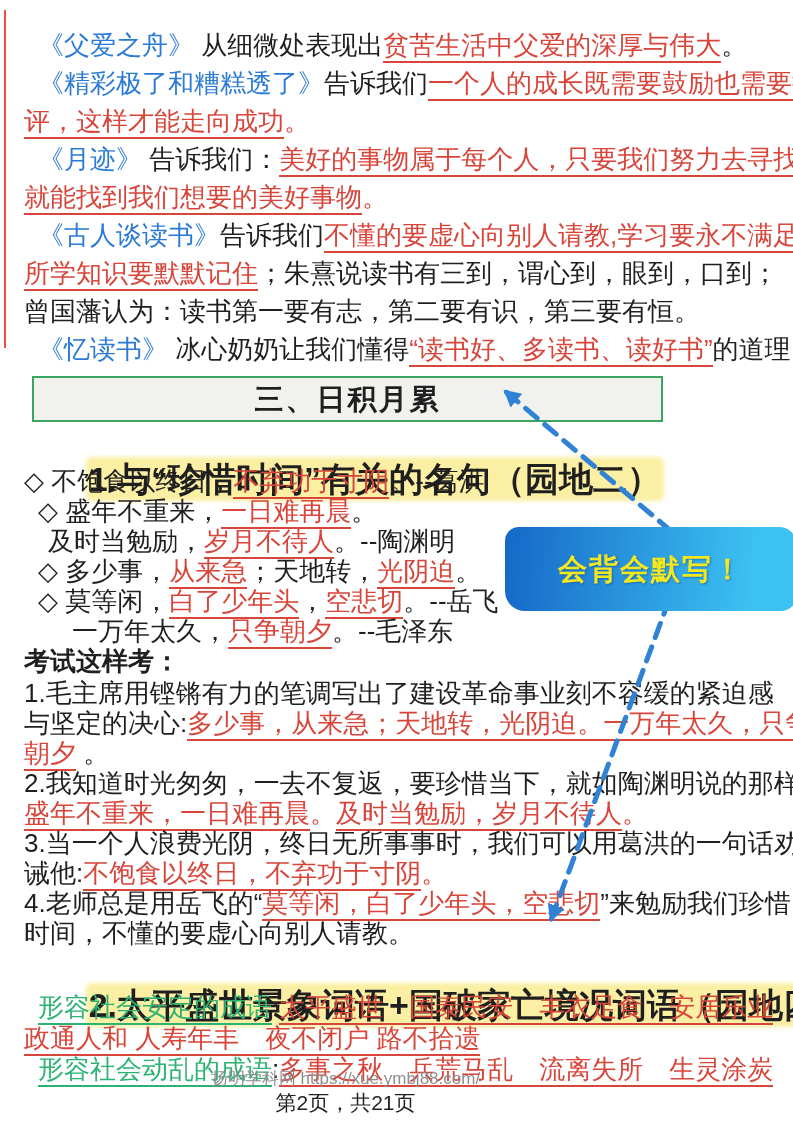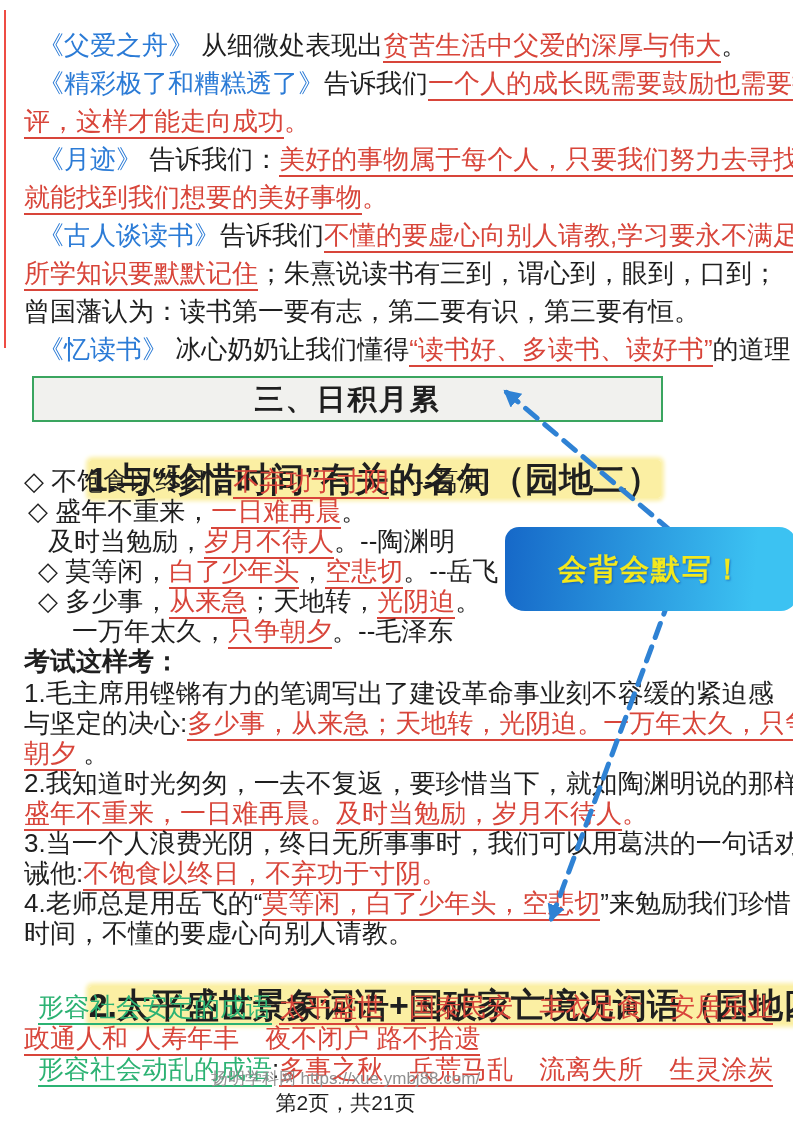--- a/index.html
+++ b/index.html
@@ -82,24 +82,24 @@
     <div class="section-box">
       <span>三、日积月累</span>
     </div>
 
     <div class="heading">
       <span class="hl">1.与“珍惜时间”有关的名句（园地二）</span>
     </div>
 
     <div class="mingju">
         <div class="tline" style=""><span class="c-black">◇ </span><span class="c-black">不饱食以终日，</span><span class="c-red u">不弃功于寸阴</span><span class="c-black">。--葛洪</span></div>
-        <div class="tline" style="margin-left: 4px;"><span class="c-black">◇ </span><span class="c-black">盛年不重来，</span><span class="c-red u">一日难再晨</span><span class="c-black">。</span></div>
+        <div class="tline" style="margin-left: 14px;"><span class="c-black">◇ </span><span class="c-black">盛年不重来，</span><span class="c-red u">一日难再晨</span><span class="c-black">。</span></div>
         <div class="tline" style="margin-left: 24px;"><span class="c-black">及时当勉励，</span><span class="c-red u">岁月不待人</span><span class="c-black">。--陶渊明</span></div>
+        <div class="tline" style="margin-left: 14px;"><span class="c-black">◇ </span><span class="c-black">多少事，</span><span class="c-red u">从来急</span><span class="c-black">；天地转，</span><span class="c-red u">光阴迫</span><span class="c-black">。</span></div>
         <div class="tline" style="margin-left: 14px;"><span class="c-black">◇ </span><span class="c-black">莫等闲，</span><span class="c-red u">白了少年头</span><span class="c-black">，</span><span class="c-red u">空悲切</span><span class="c-black">。--岳飞</span></div>
-        <div class="tline" style="margin-left: 14px;"><span class="c-black">◇ </span><span class="c-black">多少事，</span><span class="c-red u">从来急</span><span class="c-black">；天地转，</span><span class="c-red u">光阴迫</span><span class="c-black">。</span></div>
         <div class="tline" style="margin-left: 48px;"><span class="c-black">一万年太久，</span><span class="c-red u">只争朝夕</span><span class="c-black">。--毛泽东</span></div>
       </div>
 
     <div class="exam-header">
       <span>考试这样考：</span>
     </div>
 
     <div class="exam">
         <div class="tline"><span class="c-black">1.毛主席用铿锵有力的笔调写出了建设革命事业刻不容缓的紧迫感</span></div>
         <div class="tline"><span class="c-black">与坚定的决心:</span><span class="c-red u">多少事，从来急；天地转，光阴迫。一万年太久，只争</span></div>

